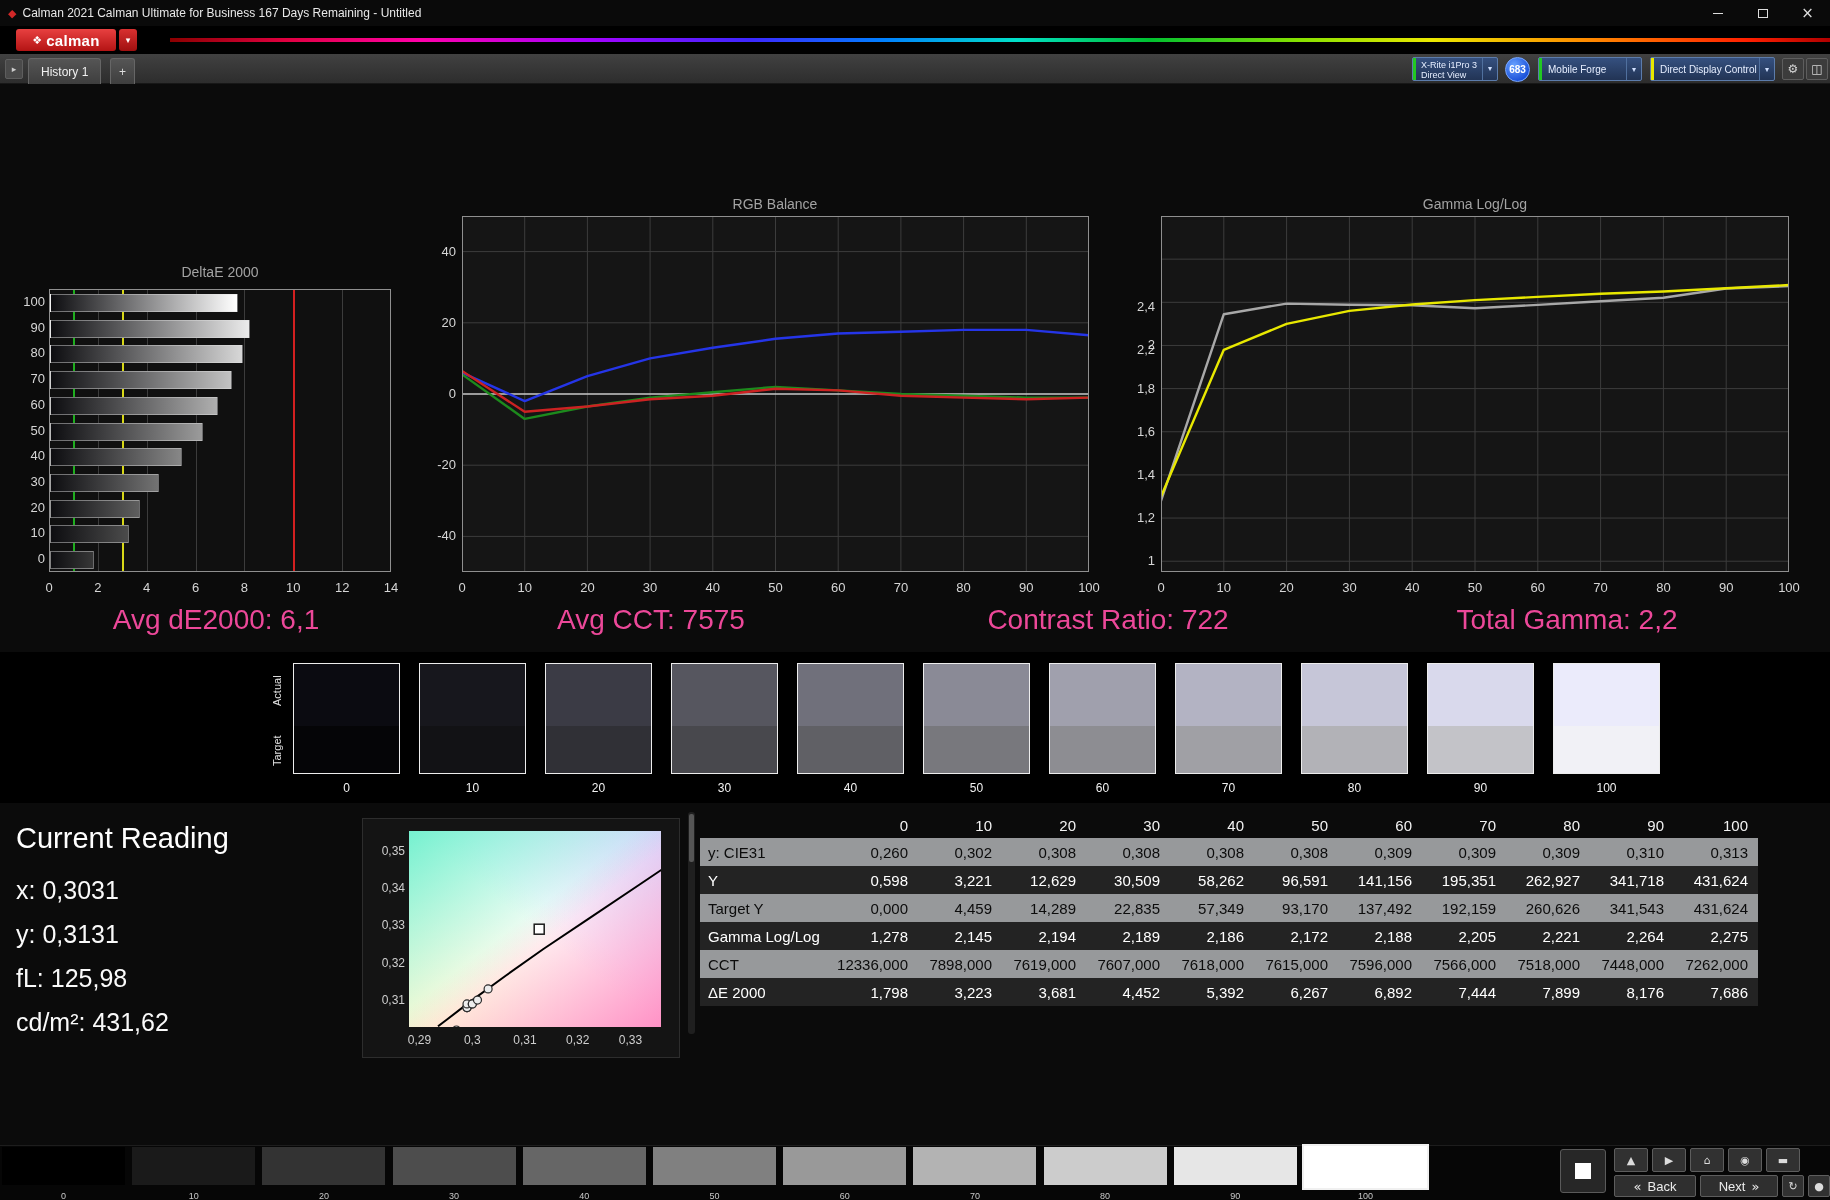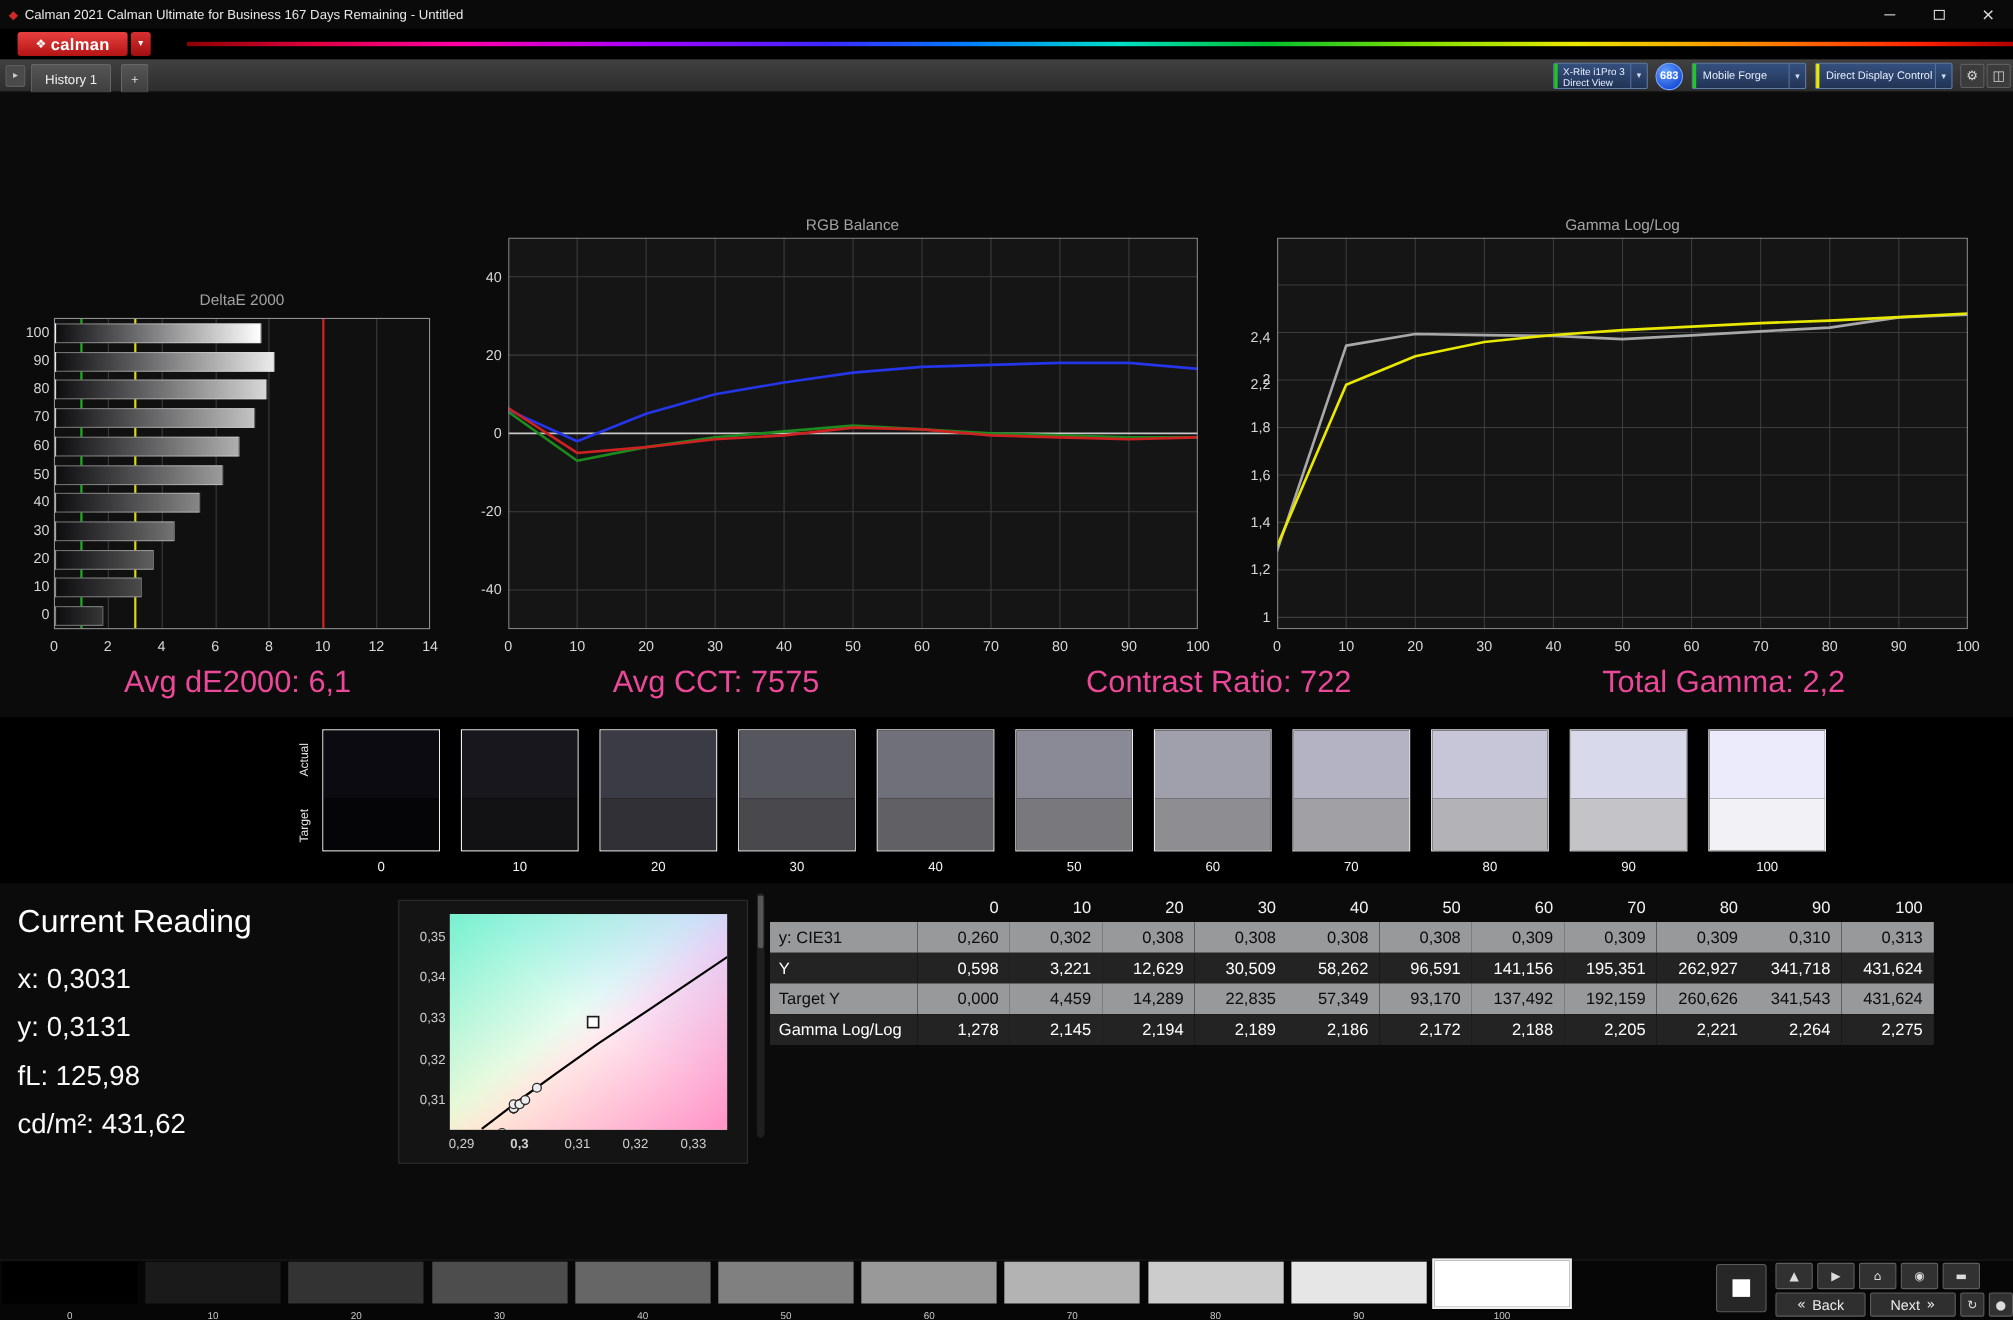--- a/index.html
+++ b/index.html
@@ -385,21 +385,21 @@
           <circle cx="68.5" cy="169.1" r="4" fill="#ededed" stroke="#2b2b2b" stroke-width="1.2"></circle>
           <circle cx="79.1" cy="157.9" r="4" fill="#ededed" stroke="#2b2b2b" stroke-width="1.2"></circle>
           <rect x="125.2" y="93.2" width="10" height="10" fill="rgba(255,255,255,0.92)" stroke="#1b1b1b" stroke-width="1.5"></rect>
         </svg></div>
   <div class="cie-label" style="left: 4px; top: 24.7867px; width: 38px; text-align: right;">0,35</div>
       <div class="cie-label" style="left: 4px; top: 62.12px; width: 38px; text-align: right;">0,34</div>
       <div class="cie-label" style="left: 4px; top: 99.4533px; width: 38px; text-align: right;">0,33</div>
       <div class="cie-label" style="left: 4px; top: 136.787px; width: 38px; text-align: right;">0,32</div>
       <div class="cie-label" style="left: 4px; top: 174.12px; width: 38px; text-align: right;">0,31</div>
       <div class="cie-label" style="left: 38.5439px; top: 214px; width: 36px; text-align: center;">0,29</div>
-      <div class="cie-label" style="left: 91.2636px; top: 214px; width: 36px; text-align: center; font-weight: bold;">0,3</div>
+      <div class="cie-label" style="left: 91.2636px; top: 214px; width: 36px; text-align: center;">0,3</div>
       <div class="cie-label" style="left: 143.983px; top: 214px; width: 36px; text-align: center;">0,31</div>
       <div class="cie-label" style="left: 196.703px; top: 214px; width: 36px; text-align: center;">0,32</div>
       <div class="cie-label" style="left: 249.423px; top: 214px; width: 36px; text-align: center;">0,33</div>
     </div>
 
   <div id="table-scrollbar">
       <div class="thumb"></div>
     </div>
   <table id="data-table">
       <colgroup>
@@ -481,20 +481,48 @@
           <td>2,145</td>
           <td>2,194</td>
           <td>2,189</td>
           <td>2,186</td>
           <td>2,172</td>
           <td>2,188</td>
           <td>2,205</td>
           <td>2,221</td>
           <td>2,264</td>
           <td>2,275</td>
+        </tr>
+        <tr class="light">
+          <td class="rowlabel">CCT</td>
+          <td>12336,000</td>
+          <td>7898,000</td>
+          <td>7619,000</td>
+          <td>7607,000</td>
+          <td>7618,000</td>
+          <td>7615,000</td>
+          <td>7596,000</td>
+          <td>7566,000</td>
+          <td>7518,000</td>
+          <td>7448,000</td>
+          <td>7262,000</td>
+        </tr>
+        <tr class="dark">
+          <td class="rowlabel">ΔE 2000</td>
+          <td>1,798</td>
+          <td>3,223</td>
+          <td>3,681</td>
+          <td>4,452</td>
+          <td>5,392</td>
+          <td>6,267</td>
+          <td>6,892</td>
+          <td>7,444</td>
+          <td>7,899</td>
+          <td>8,176</td>
+          <td>7,686</td>
         </tr>
       </tbody>
     </table>
 
   <div id="bottom-bar">
       <div class="patch" style="left: 2px; top: 1px; width: 123px; height: 38px; background: rgb(0, 0, 0);"></div>
       <div class="patch-label" style="left: 2px; top: 45px; width: 123px;">0</div>
       <div class="patch" style="left: 132.2px; top: 1px; width: 123px; height: 38px; background: rgb(26, 26, 26);"></div>
       <div class="patch-label" style="left: 132.2px; top: 45px; width: 123px;">10</div>
       <div class="patch" style="left: 262.4px; top: 1px; width: 123px; height: 38px; background: rgb(51, 51, 51);"></div>

